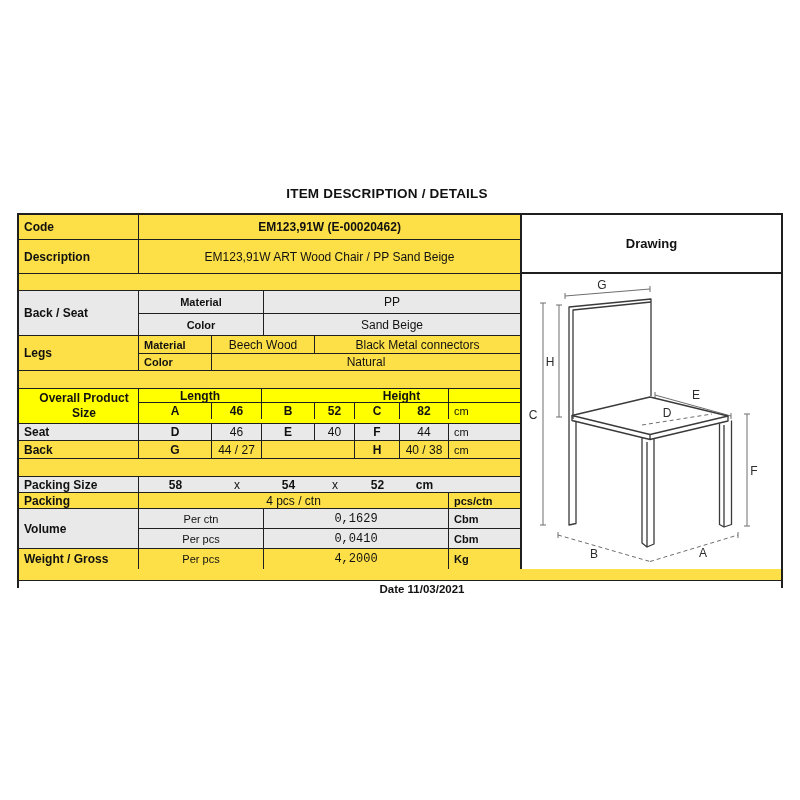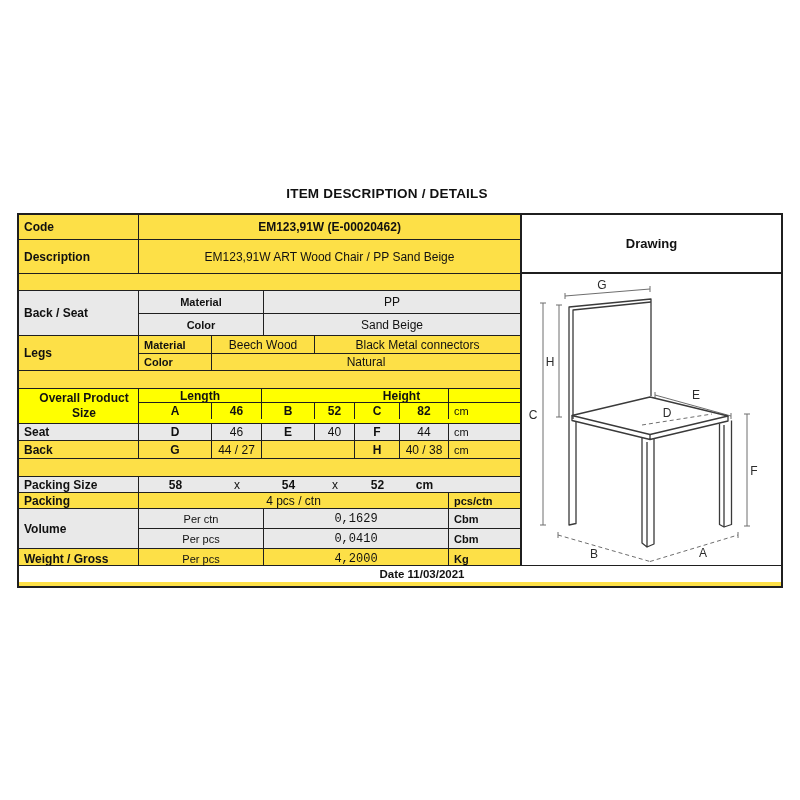--- a/index.html
+++ b/index.html
@@ -54,21 +54,21 @@
     position:absolute;left:501px;top:0;width:261px;height:354px;
     border-left:2px solid var(--bc);background:#fff;
   }
   .drawing-header{
     height:59px;border-bottom:2px solid var(--bc);
     display:flex;align-items:center;justify-content:center;
     font-size:13px;font-weight:bold;
   }
   .drawing-canvas{height:293px;position:relative;}
   .date-row{
-    position:absolute;left:0;top:350px;width:762px;height:17px;
+    position:absolute;left:0;top:365px;width:762px;height:17px;
     border-top:1px solid var(--bc);
     display:flex;align-items:center;justify-content:center;
     font-size:11.5px;font-weight:bold;background:#fff;padding-left:44px;
   }
   .two-line{flex-direction:column;line-height:1.25;padding-left:11px;}
   svg text{font-family:"Liberation Sans","DejaVu Sans",sans-serif;font-size:12px;fill:#2b2b2b;}
 </style>
 </head>
 <body>
 

